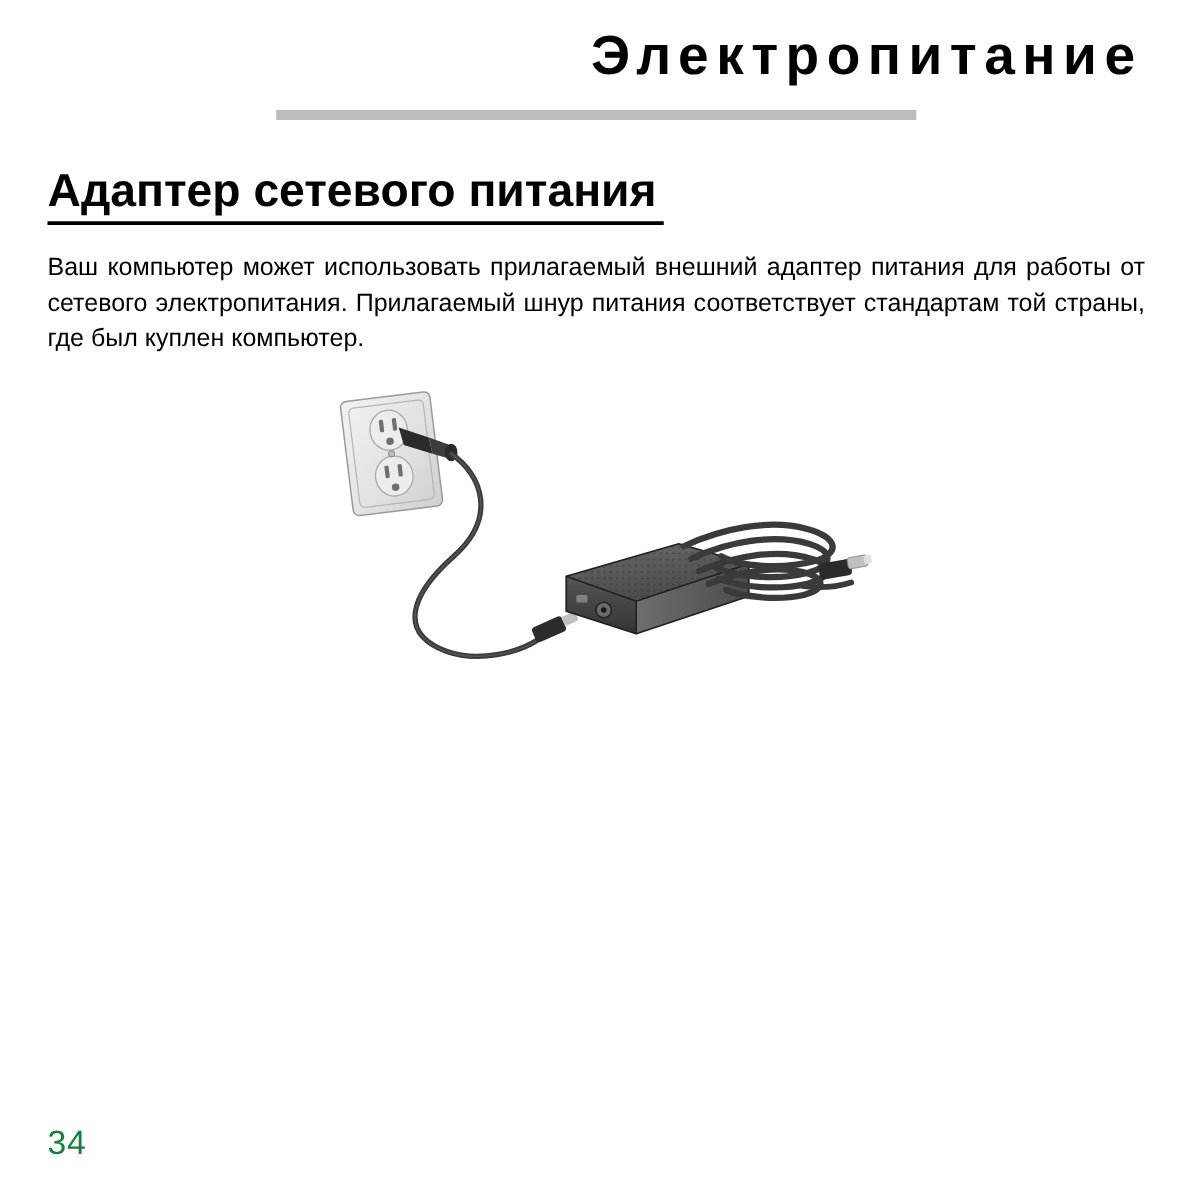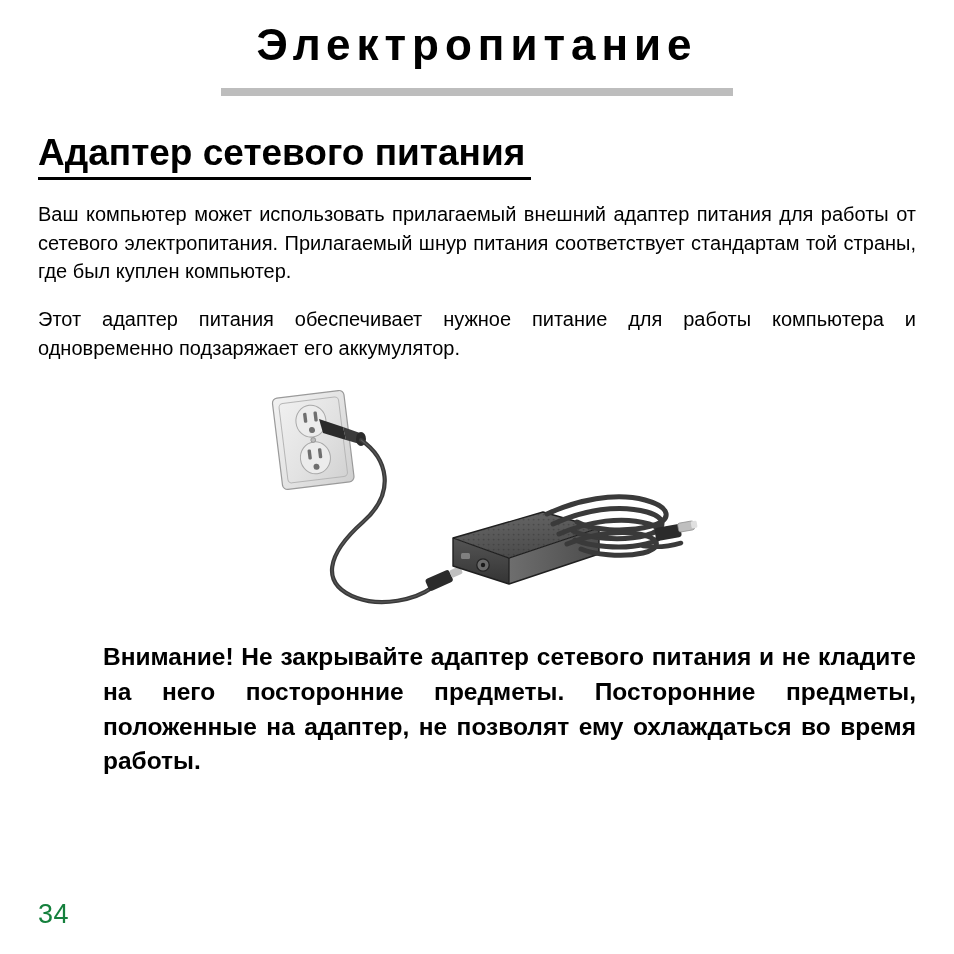--- a/index.html
+++ b/index.html
@@ -19,21 +19,21 @@
 
   .page {
     position: absolute;
     inset: 0;
     padding: 0;
   }
 
   
   .title-block {
     margin-top: 22px;
-    text-align: center;
+    text-align: right;
   }
   .page-title {
     font-size: 44px;
     font-weight: bold;
     letter-spacing: 6px;
     line-height: 1.05;
     color: #000000;
     margin: 0;
     padding: 0 40px;
     white-space: nowrap;
@@ -119,21 +119,20 @@
     <h1 class="page-title">Электропитание</h1>
     <div class="title-rule"></div>
   </div>
 
   <div class="heading-wrap">
     <h2 class="section-heading">Адаптер сетевого питания</h2>
   </div>
 
   <p class="body-text last-line-left">Ваш компьютер может использовать прилагаемый внешний адаптер питания для работы от сетевого электропитания. Прилагаемый шнур питания соответствует стандартам той страны, где был куплен компьютер.</p>
 
-  <p class="body-text last-line-left">Этот адаптер питания обеспечивает нужное питание для работы компьютера и одновременно подзаряжает его аккумулятор.</p>
 
   <div class="figure">
     <svg viewBox="0 0 460 228" xmlns="http://www.w3.org/2000/svg">
       <defs>
         <linearGradient id="plateGrad" x1="0" y1="0" x2="1" y2="1">
           <stop offset="0%" stop-color="#f2f2f2"></stop>
           <stop offset="55%" stop-color="#e2e2e2"></stop>
           <stop offset="100%" stop-color="#cfcfcf"></stop>
         </linearGradient>
         <linearGradient id="brickTop" x1="0" y1="0" x2="0.4" y2="1">
@@ -228,18 +227,17 @@
       <path d="M396 158 C 412 160, 424 158, 434 155" fill="none" stroke="#3a3a3a" stroke-width="4.6" stroke-linecap="round"></path>
 
       <g>
         <rect x="408" y="138" width="26" height="13" rx="3" transform="rotate(-10 421 144)" fill="#2b2b2b"></rect>
         <rect x="431" y="134" width="16" height="9" rx="2" transform="rotate(-10 439 138)" fill="#bfbfbf" stroke="#8c8c8c" stroke-width="0.7"></rect>
         <rect x="444" y="133" width="6" height="7" rx="1.5" transform="rotate(-10 447 136)" fill="#e0e0e0"></rect>
       </g>
     </svg>
   </div>
 
-  <p class="warning-text">Внимание! Не закрывайте адаптер сетевого питания и не кладите на него посторонние предметы. Посторонние предметы, положенные на адаптер, не позволят ему охлаждаться во время работы.</p>
 
 
   <div class="page-number">34</div>
 
 </div>
 
 </body></html>

